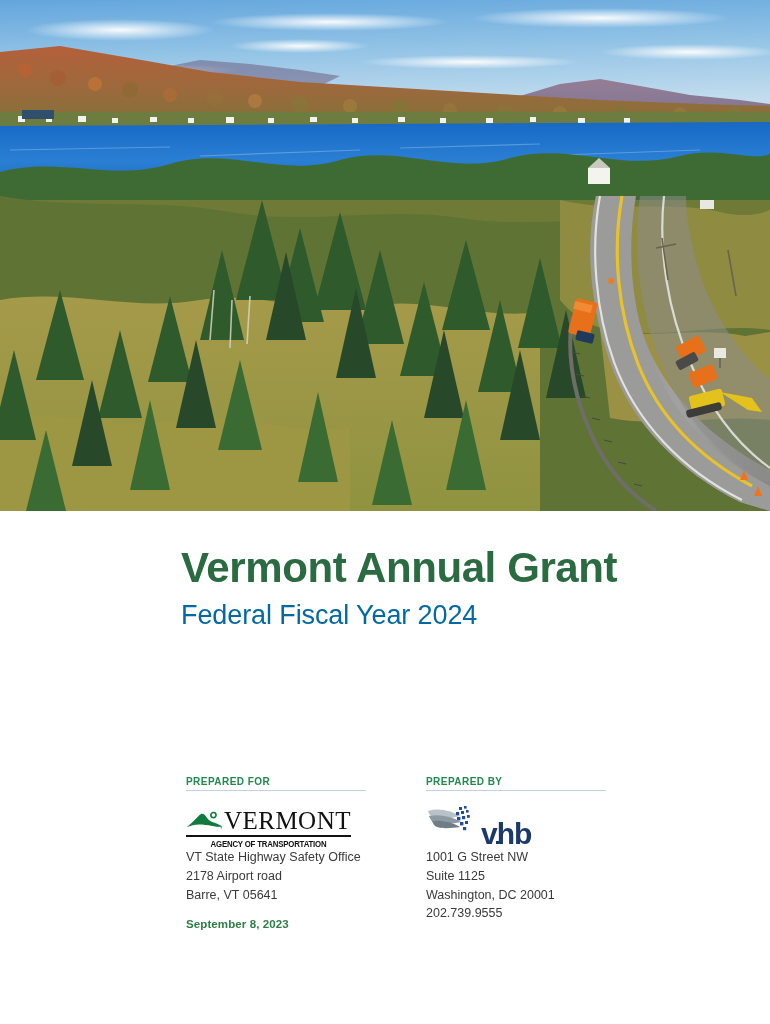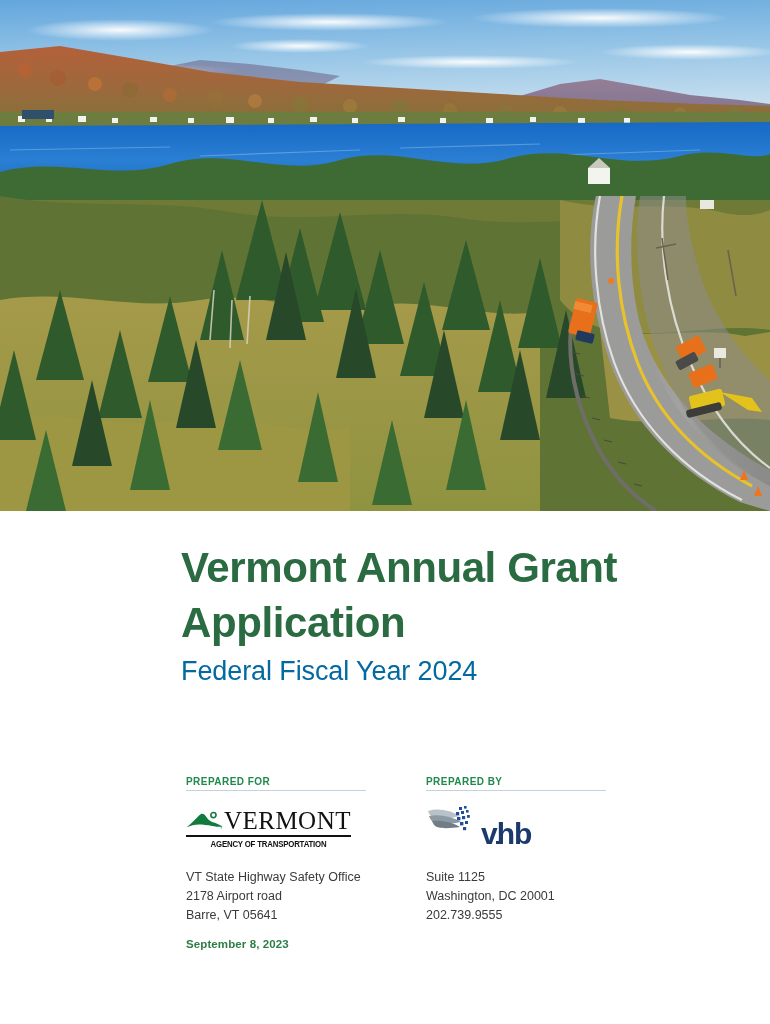--- a/index.html
+++ b/index.html
@@ -92,21 +92,21 @@
   }
 
   .logo-wrap {
     margin-top: 16px;
     height: 40px;
     display: flex;
     align-items: flex-start;
   }
 
   .address {
-    margin-top: 21px;
+    margin-top: 1px;
     font-size: 12.5px;
     line-height: 1.5;
     color: #3a3a3a;
   }
   .address div { white-space: nowrap; }
 
   .pub-date {
     margin-top: 14px;
     font-size: 11.5px;
     font-weight: bold;
@@ -365,21 +365,21 @@
       <rect x="700" y="200" width="14" height="9" fill="#e8e8e0"></rect>
 
       <g fill="#f0741d">
         <polygon points="744,470 748,480 740,480"></polygon>
         <polygon points="758,486 762,496 754,496"></polygon>
       </g>
     </svg>
   </div>
 
   <div class="title-block">
-    <h1 class="doc-title"><span>Vermont Annual Grant</span><br><span>Application</span></h1>
+    <h1 class="doc-title"><span>Vermont Annual Grant</span><br></h1>
     <p class="doc-subtitle">Federal Fiscal Year 2024</p>
   </div>
 
   <div class="credits">
 
     <div class="credit-col">
       <div class="credit-heading">PREPARED FOR</div>
       <div class="credit-rule"></div>
 
       <div class="logo-wrap">
@@ -429,20 +429,21 @@
                 <rect x="39" y="16" width="3" height="3"></rect>
               <rect x="37" y="22" width="3.2" height="3.2"></rect>
             </g>
           </svg>
           <div class="vhb-word" style="position:absolute; left:24px; top:12px;">vhb</div>
           <span style="position:absolute; left:70px; top:34px; width:3px; height:3px; background:#1b3a6b;"></span>
         </div>
       </div>
 
       <div class="address">
+        <div>1001 G Street NW</div>
         <div>Suite 1125</div>
         <div>Washington, DC 20001</div>
         <div>202.739.9555</div>
       </div>
     </div>
 
   </div>
 </div>
 
 </body></html>

